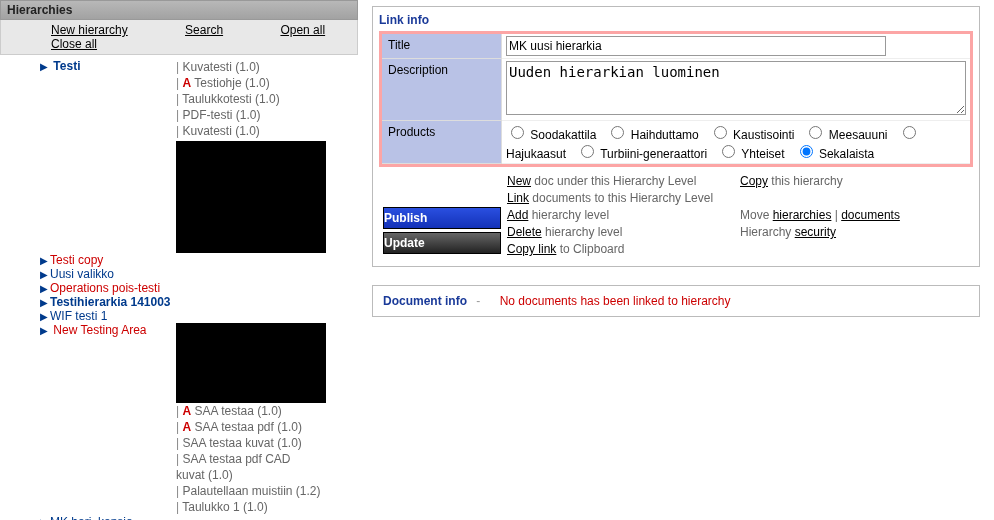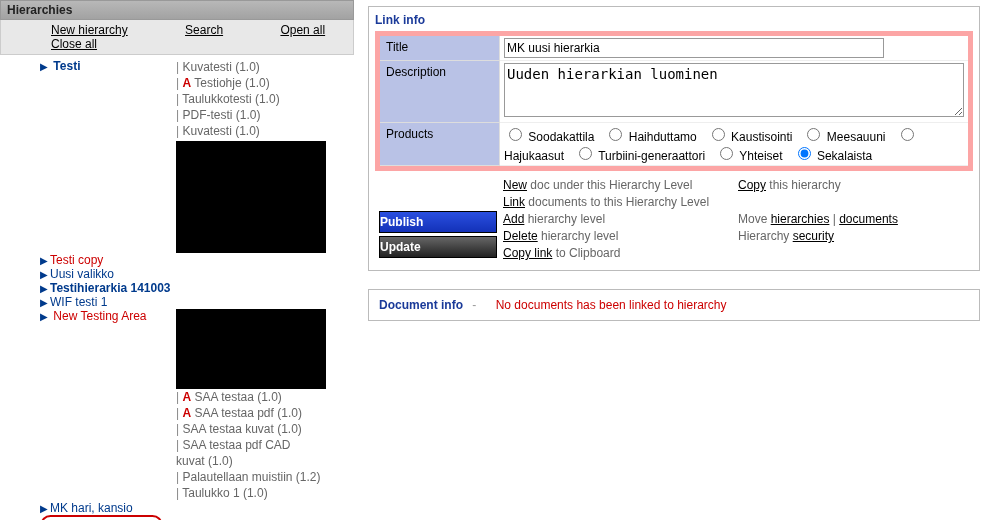--- a/index.html
+++ b/index.html
@@ -18,21 +18,21 @@
   .link-blue.bold { font-weight:bold; }
   .link-red { color:#c00; font-weight:normal; cursor:pointer; }
   .doc-line { color:#666; line-height:16px; }
   .doc-line .bar { color:#888; }
   .doc-line .A { color:#c00; font-weight:bold; }
   .blackbox { background:#000; }
   .selected-oval { display:inline-block; border:2px solid #c00; border-radius:12px; padding:0 8px; line-height:16px; }
 
   .info-box { border:1px solid #bbb; padding:6px; margin-bottom:18px; }
   .info-title { color:#1a3a99; font-weight:bold; margin-bottom:4px; }
-  .form-grid { display:grid; grid-template-columns:120px 1fr; border:5px solid #fca5a5; }
+  .form-grid { display:grid; grid-template-columns:120px 1fr; border:3px solid #fca5a5; }
   .form-label { background:#b9c2e6; border-bottom:1px solid #ddd; border-right:1px solid #ddd; padding:4px 6px; font-size:12px; color:#000; }
   .form-val { padding:2px 4px; border-bottom:1px solid #eee; }
   .form-val input[type=text] { width:380px; border:1px solid #999; padding:2px; font-size:12px; }
   .form-val textarea { width:460px; height:54px; border:1px solid #999; padding:2px; font-family: monospace; font-size:14px; resize:both; }
   .radio-row label { margin-right:10px; font-size:12px; }
   .actions { padding:6px 4px 2px 4px; display:grid; grid-template-columns:120px 1fr 1fr; column-gap:4px; }
   .btn { display:block; width:118px; text-align:left; padding:3px 0; margin-bottom:3px; cursor:pointer; font-weight:bold; color:#fff; border:1px solid #000; }
   .btn-publish { background:linear-gradient(#2a4fe0,#1331b8); }
   .btn-update  { background:linear-gradient(#666,#222); }
   .act-links a { color:#000; text-decoration:underline; cursor:pointer; }
@@ -71,20 +71,21 @@
           <div class="doc-line"><span class="bar">|</span> <span>Taulukkotesti (1.0)</span></div>
           <div class="doc-line"><span class="bar">|</span> <span>PDF-testi (1.0)</span></div>
           <div class="doc-line"><span class="bar">|</span> <span>Kuvatesti (1.0)</span></div>
           <div class="blackbox" style="width:150px;height:112px;margin-top:2px;"></div>
         </div>
       </div>
 
       <div style="padding-left:34px;">
         <div><span class="arrow">▶</span><span class="link-red">Testi copy</span></div>
         <div><span class="arrow">▶</span><span class="link-blue">Uusi valikko</span></div>
+        <div><span class="arrow">▶</span><span class="link-red">Operations pois-testi</span></div>
         <div><span class="arrow">▶</span><span class="link-blue bold">Testihierarkia 141003</span></div>
         <div><span class="arrow">▶</span><span class="link-blue">WIF testi 1</span></div>
       </div>
 
       <div class="node-row">
         <div style="width:170px; padding-left:34px;">
           <span class="arrow">▶</span>
           <span class="link-red">New Testing Area</span>
         </div>
         <div>

